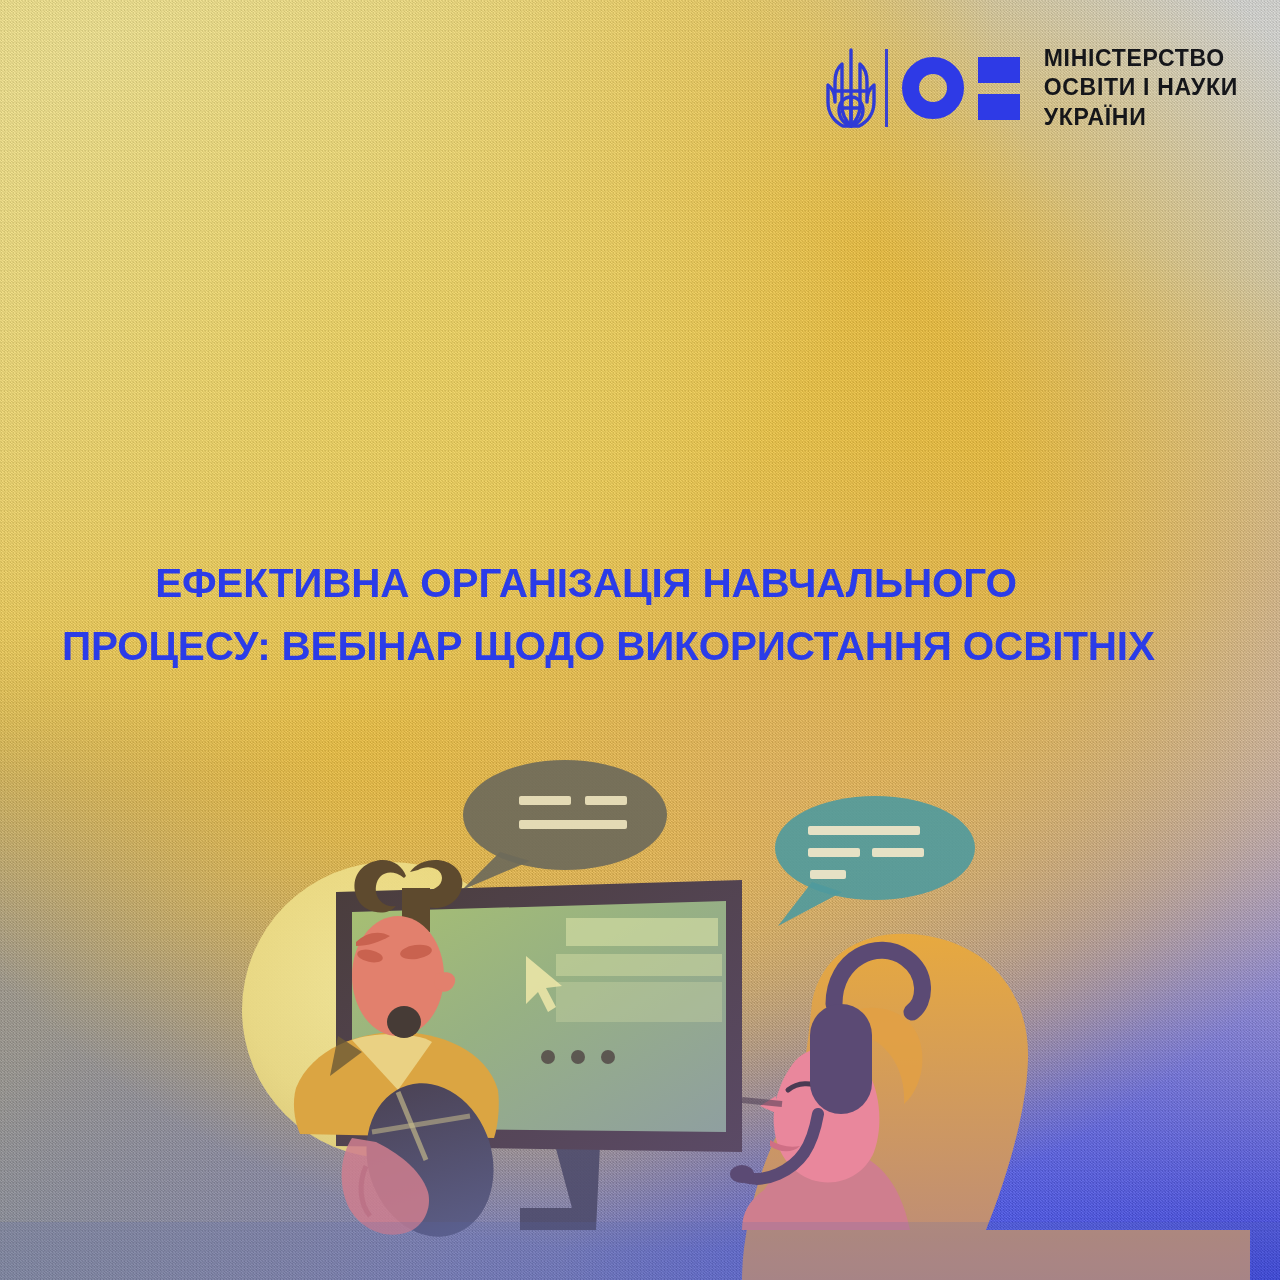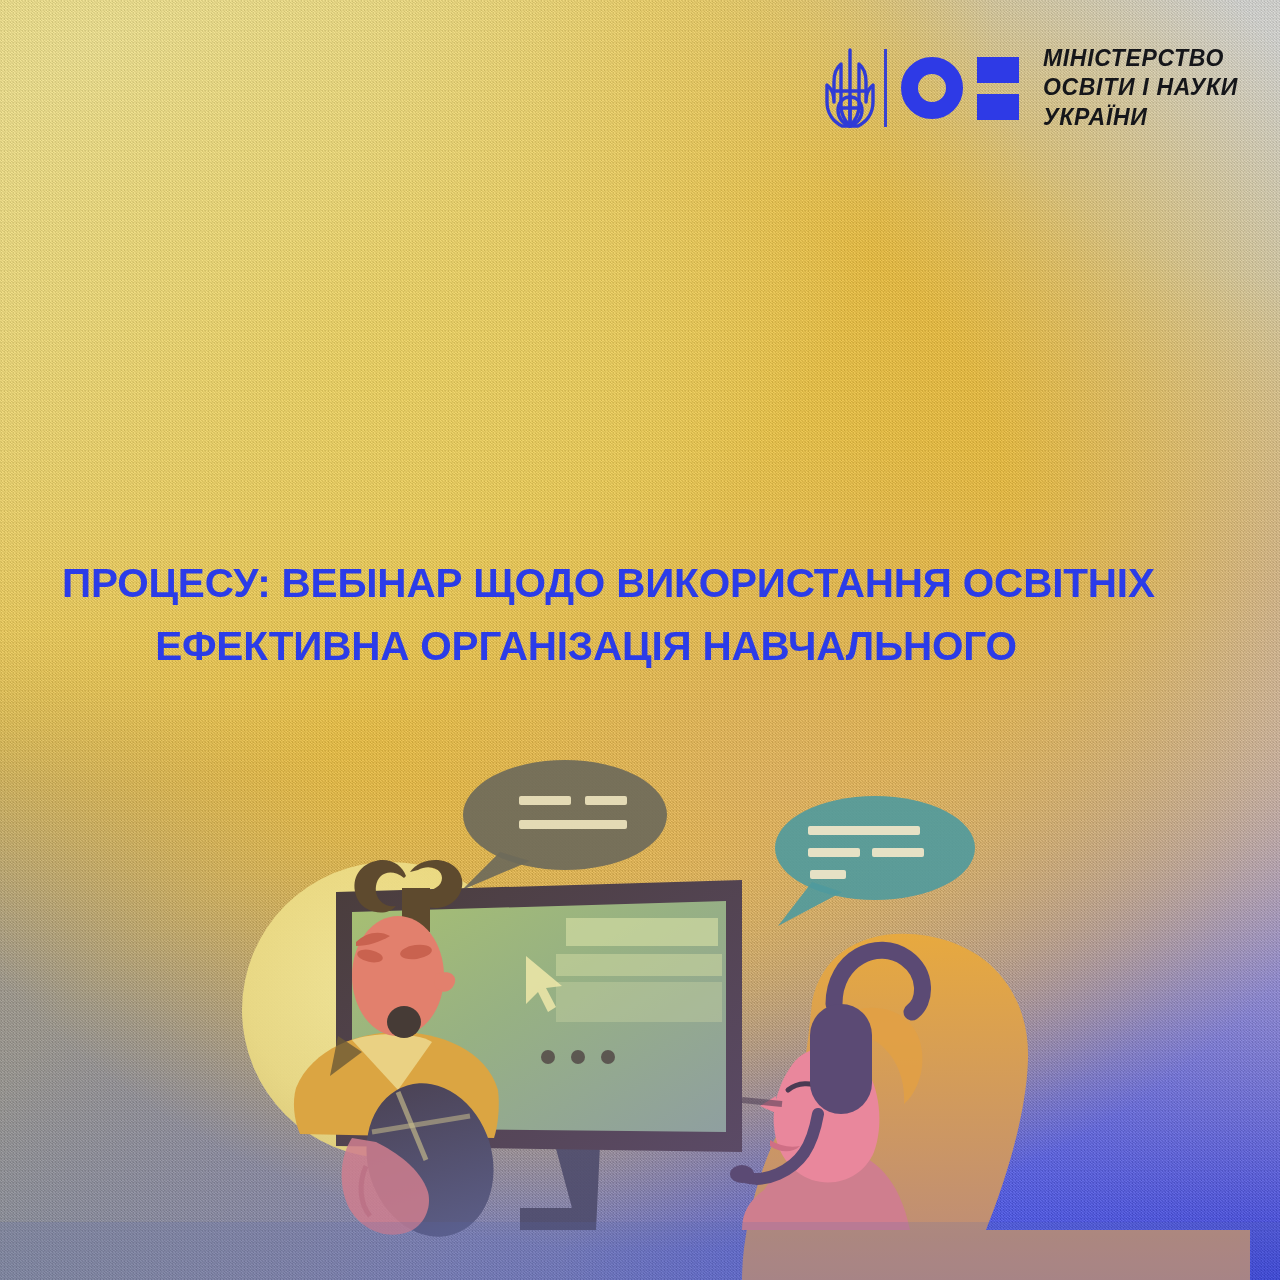--- a/index.html
+++ b/index.html
@@ -42,21 +42,21 @@
       repeating-radial-gradient(circle at 71% 63%, rgba(0,0,0,.18) 0 0.5px, rgba(255,255,255,.14) 0.5px 1.1px),
       repeating-linear-gradient(27deg, rgba(0,0,0,.10) 0 1px, rgba(255,255,255,.10) 1px 2px),
       repeating-linear-gradient(113deg, rgba(0,0,0,.09) 0 1px, rgba(255,255,255,.09) 1px 2px);
     background-size: 3px 3px, 4px 4px, 3px 3px, 3px 3px;
     pointer-events:none;
   }
 
   
   .logo-bar {
     position:absolute; top:44px; right:42px;
-    display:flex; align-items:center; gap:8px;font-style:italic;
+    display:flex; align-items:center; gap:8px;
   }
   .trident-wrap { width:52px; height:88px; display:flex; align-items:center; }
   .trident-wrap svg { width:52px; height:88px; display:block; }
   .logo-div { width:3px; height:78px; background:#2f3bd6; opacity:.95; }
   .mon-mark { display:flex; align-items:center; gap:14px; margin-left:6px; }
   .mon-ring {
     width:62px; height:62px; border-radius:50%;
     border:17px solid #2e3ae6; box-sizing:border-box;
   }
   .mon-bars { display:flex; flex-direction:column; gap:11px; }
@@ -116,22 +116,22 @@
       <span class="mon-bars">
         <i></i>
           <i></i>
       </span>
     </span>
 
     <span class="mon-text">МІНІСТЕРСТВО<br>ОСВІТИ І НАУКИ<br>УКРАЇНИ</span>
   </div>
 
   <h1 class="title">
+    <span class="line l1">ЕФЕКТИВНА ОРГАНІЗАЦІЯ НАВЧАЛЬНОГО</span>
     <span class="line l2">ПРОЦЕСУ: ВЕБІНАР ЩОДО ВИКОРИСТАННЯ ОСВІТНІХ</span>
-    <span class="line l1">ЕФЕКТИВНА ОРГАНІЗАЦІЯ НАВЧАЛЬНОГО</span>
   </h1>
 
   <div class="illo">
     <svg viewBox="0 0 1280 520" xmlns="http://www.w3.org/2000/svg">
       <defs>
         <linearGradient id="scr" x1="0" y1="0" x2="1" y2="1">
           <stop offset="0%" stop-color="#a7bf72"></stop>
           <stop offset="45%" stop-color="#97b183"></stop>
           <stop offset="100%" stop-color="#8f9fa0"></stop>
         </linearGradient>

